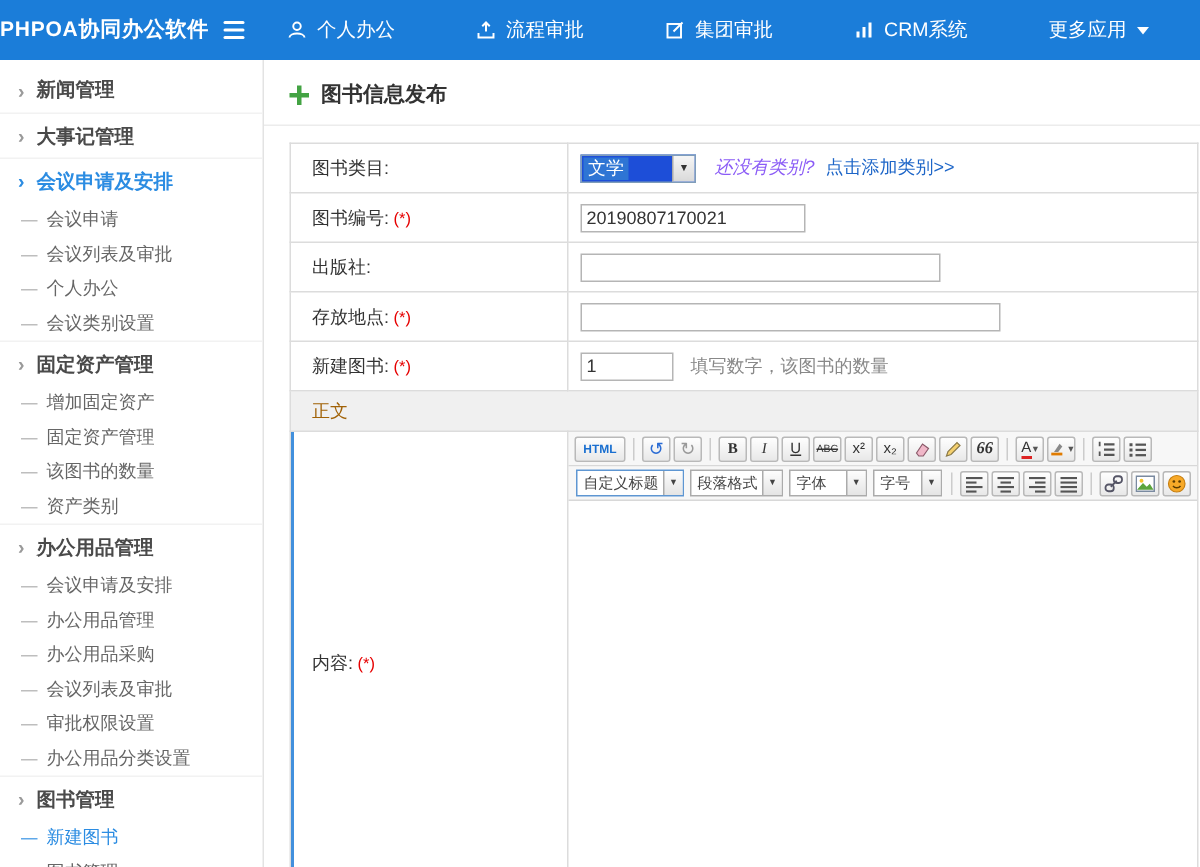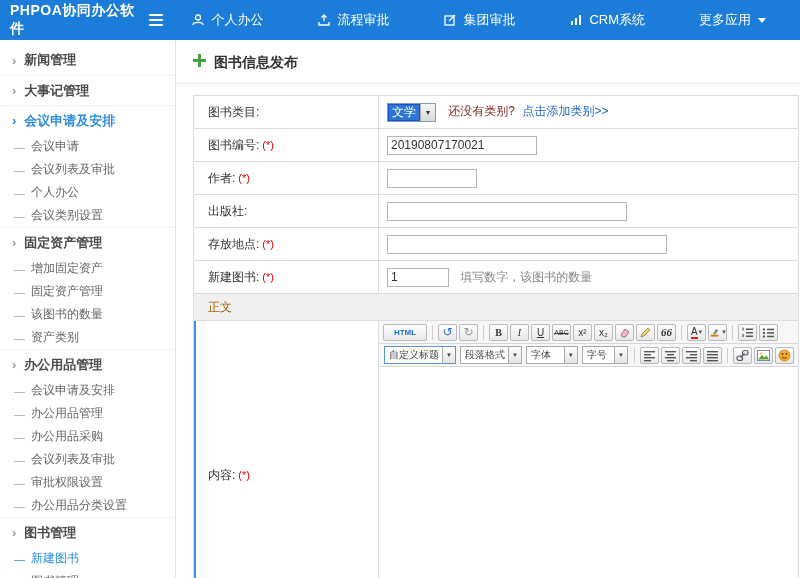--- a/index.html
+++ b/index.html
@@ -1,21 +1,21 @@
 <!DOCTYPE html>
 <html><head>
 <meta charset="utf-8">
 <style>
   * { margin:0; padding:0; box-sizing:border-box; }
   html,body { width:800px; height:578px; overflow:hidden; background:#fff;
     font-family:"Liberation Sans","DejaVu Sans",sans-serif; font-size:12px; color:#555; }
 
   
   .topbar { height:40px; background:#1b7dd9; display:flex; align-items:center; color:#fff; }
-  .logo { width:176px; padding-left:10px; font-size:14px; font-weight:bold; letter-spacing:.5px; }
+  .logo { width:176px; font-size:14px; font-weight:bold; letter-spacing:.5px; }
   .hamburger { width:18px; margin:0 14px 0 6px; cursor:pointer; }
   .hamburger span { display:block; height:2px; background:#fff; margin:3px 0; border-radius:1px; }
   .topnav { display:flex; align-items:center; margin-left:14px;gap:20px; }
   .navitem { display:flex; align-items:center; margin-right:34px; font-size:13px; color:#fff; cursor:pointer; white-space:nowrap; }
   .navitem svg { margin-right:6px; }
   .caret { width:0; height:0; border-left:4px solid transparent; border-right:4px solid transparent; border-top:5px solid #fff; margin-left:7px; }
 
   
   .layout { display:flex; height:538px; }
   .sidebar { width:176px; flex:none; border-right:1px solid #e3e3e3; padding-top:5px; overflow:hidden; background:#fff; }
@@ -25,54 +25,54 @@
   .sp { display:flex; align-items:center; height:30px; padding-left:12px; font-size:13px; font-weight:bold;
         color:#4a4a4a; border-top:1px solid #f2f2f2; cursor:pointer; }
   .sp.first { border-top:none; }
   .sp .arr { color:#9a9a9a; margin-right:8px; font-size:13px; }
   .sp.active, .sp.active .arr { color:#2b8ce2; }
   .sc { display:flex; align-items:center; height:23px; padding-left:14px; font-size:12px; color:#666; cursor:pointer; }
   .sc .dash { color:#aaa; margin-right:6px; font-size:11px; }
   .sc.active, .sc.active .dash { color:#2b8ce2; }
 
   
-  .ptbar { display:flex; align-items:flex-start; padding:14px 0 11px 17px; border-bottom:1px solid #ececec; }
+  .ptbar { display:flex; align-items:center; padding:14px 0 11px 17px; border-bottom:1px solid #ececec; }
   .plus-icon { position:relative; width:13px; height:13px; display:inline-block; }
   .plus-icon::before { content:""; position:absolute; left:5px; top:0; width:3px; height:13px; background:#43a343; }
   .plus-icon::after  { content:""; position:absolute; top:5px; left:0; width:13px; height:3px; background:#43a343; }
   .ptitle { font-size:14px; font-weight:bold; color:#333; margin-left:8px; }
 
   
   .ftable { border-collapse:collapse; margin:11px 0 0 17px; width:606px; table-layout:fixed; }
   .ftable td { border:1px solid #dcdcdc; }
   .lbl { width:185px; padding-left:14px; font-size:12px; color:#333; height:33px; }
   .req { color:#e60000; margin-left:3px; font-size:11px; }
   .val { padding:4px 8px; }
   .inp { height:19px; border:1px solid #b5b5b5; font-size:12px; padding:1px 3px; color:#333; font-family:inherit; background:#fff; }
   .w150{width:150px} .w240{width:240px} .w90{width:90px} .w280{width:280px} .w65{width:62px}
   .hint { color:#888; margin-left:8px; }
 
-  .selbox { display:inline-flex; align-items:flex-end; border:1px solid #7f9db9; background:#1d4ed8; height:19px; vertical-align:middle; cursor:pointer; }
+  .selbox { display:inline-flex; align-items:flex-end; border:1px solid #7f9db9; background:#1d4ed8; height:19px; vertical-align:middle; cursor:pointer;gap:28px; }
   .seltext { background:#2e75d4; color:#fff; font-size:12px; padding:0 3px; margin:1px; line-height:15px; }
   .selarrow { width:15px; height:17px; background:linear-gradient(#f6f6f6,#d9d9d9); border-left:1px solid #aaa;
               display:flex; align-items:center; justify-content:center; font-size:7px; color:#333; }
-  .q { margin-left:9px; color:#7f1d1d; }
+  .q { margin-left:9px; color:#8b5cf6;font-style:italic; }
   .addlink { color:#1e66c8; margin-left:4px; cursor:pointer; }
 
   .secrow td { background:#f0f0f0; height:27px; padding-left:14px; color:#a16207; }
   .content-row .lbl { vertical-align:middle; box-shadow:inset 2px 0 0 #4290dd; }
   .editor-cell { padding:0; vertical-align:top; }
 
   
   .tb { display:flex; align-items:center; background:#f7f7f7; border-bottom:1px solid #d8d8d8;
         padding:2px 3px; height:23px; white-space:nowrap; overflow:hidden; }
   .btn { display:inline-flex; align-items:center; justify-content:center; min-width:19px; height:17px;
          border:1px solid #b9b9b9; background:linear-gradient(#fefefe,#e8e8e8); border-radius:2px;
          margin:0 1px; font-size:10px; color:#333; cursor:pointer; }
-  .btn.html { color:#1a6fd0; font-weight:bold; font-size:8px; width:44px;text-align:right; }
+  .btn.html { color:#1a6fd0; font-weight:bold; font-size:8px; width:34px;text-align:right; }
   .sep { width:1px; height:15px; background:#ccc; margin:0 4px; flex:none; }
   .gb { font-family:"Liberation Serif","DejaVu Serif",serif; }
   .b { font-weight:bold; } .i { font-style:italic; } .u { text-decoration:underline; }
   .strike { text-decoration:line-through; font-size:7px; }
   .quote { font-weight:bold; font-style:italic; font-size:11px; }
   .undo { color:#2b6cd4; font-size:12px; } .redo { color:#999; font-size:12px; }
   .fc { border-bottom:2px solid #d22; line-height:11px; font-size:10px; }
   .mini-caret { font-size:7px; color:#555; margin-left:1px; }
 
   .dd { display:inline-flex; align-items:center; justify-content:space-between; height:18px; border:1px solid #ababab;
@@ -240,24 +240,20 @@
           </span>
           <span class="q">还没有类别?</span>
           <a class="addlink">点击添加类别&gt;&gt;</a>
         </td>
       </tr>
       <tr>
         <td class="lbl"><span>图书编号:</span><span class="req">(*)</span></td>
         <td class="val"><input class="inp w150" value="20190807170021" style=""></td>
       </tr>
       <tr>
-        <td class="lbl"><span>作者:</span><span class="req">(*)</span></td>
-        <td class="val"><input class="inp w90" style=""></td>
-      </tr>
-      <tr>
         <td class="lbl"><span>出版社:</span></td>
         <td class="val"><input class="inp w240" style=""></td>
       </tr>
       <tr>
         <td class="lbl"><span>存放地点:</span><span class="req">(*)</span></td>
         <td class="val"><input class="inp w280" style=""></td>
       </tr>
       <tr>
         <td class="lbl"><span>新建图书:</span><span class="req">(*)</span></td>
         <td class="val">

